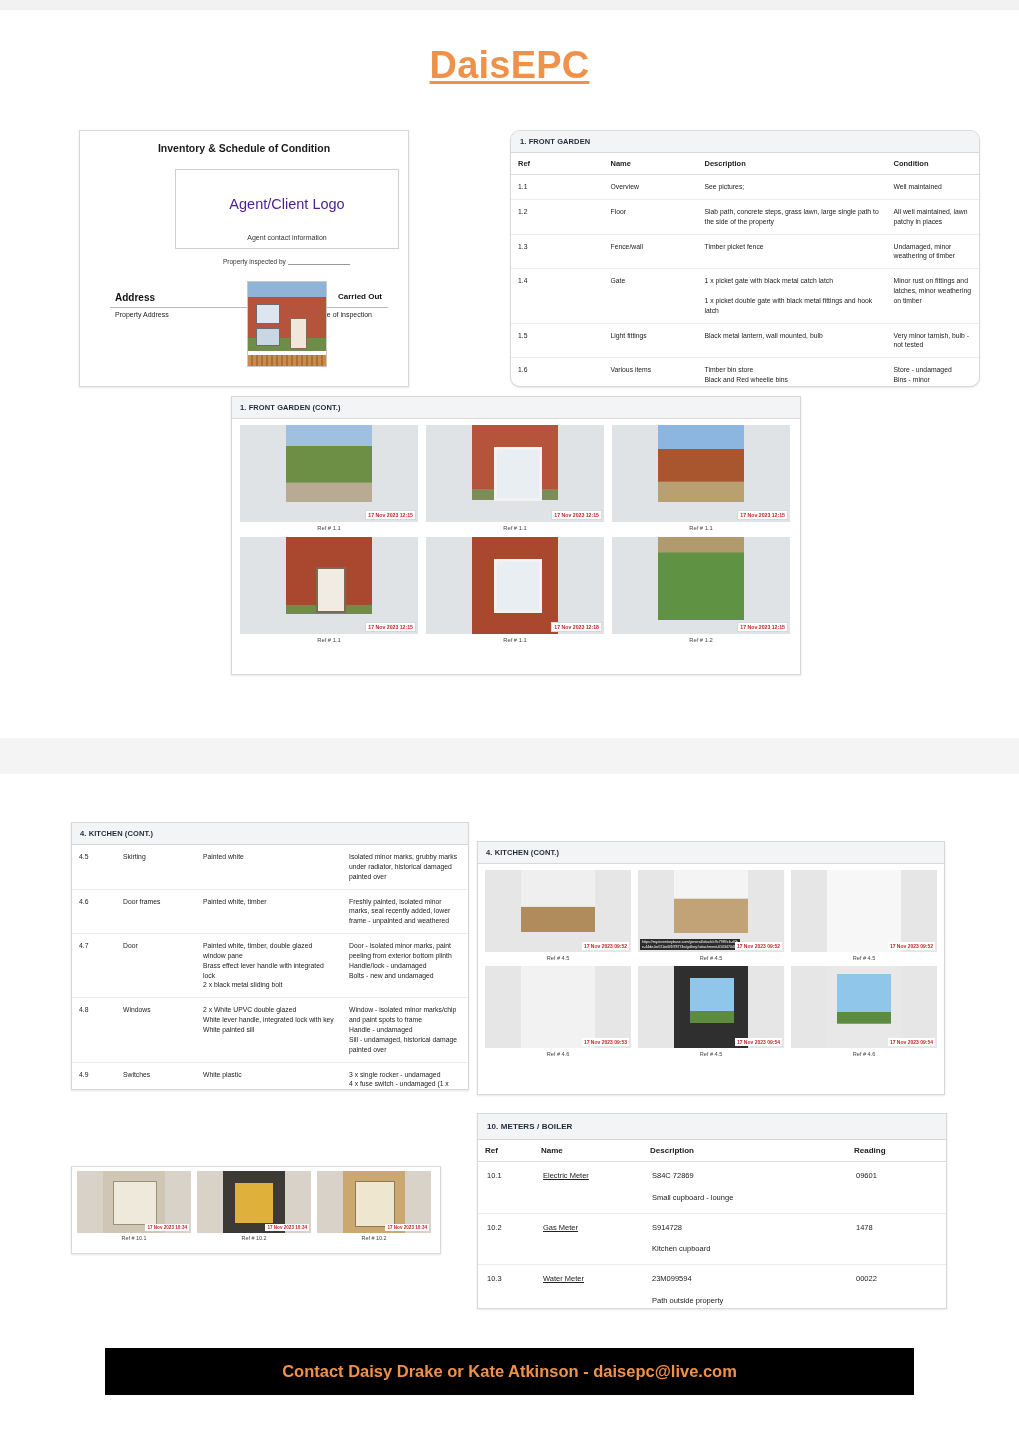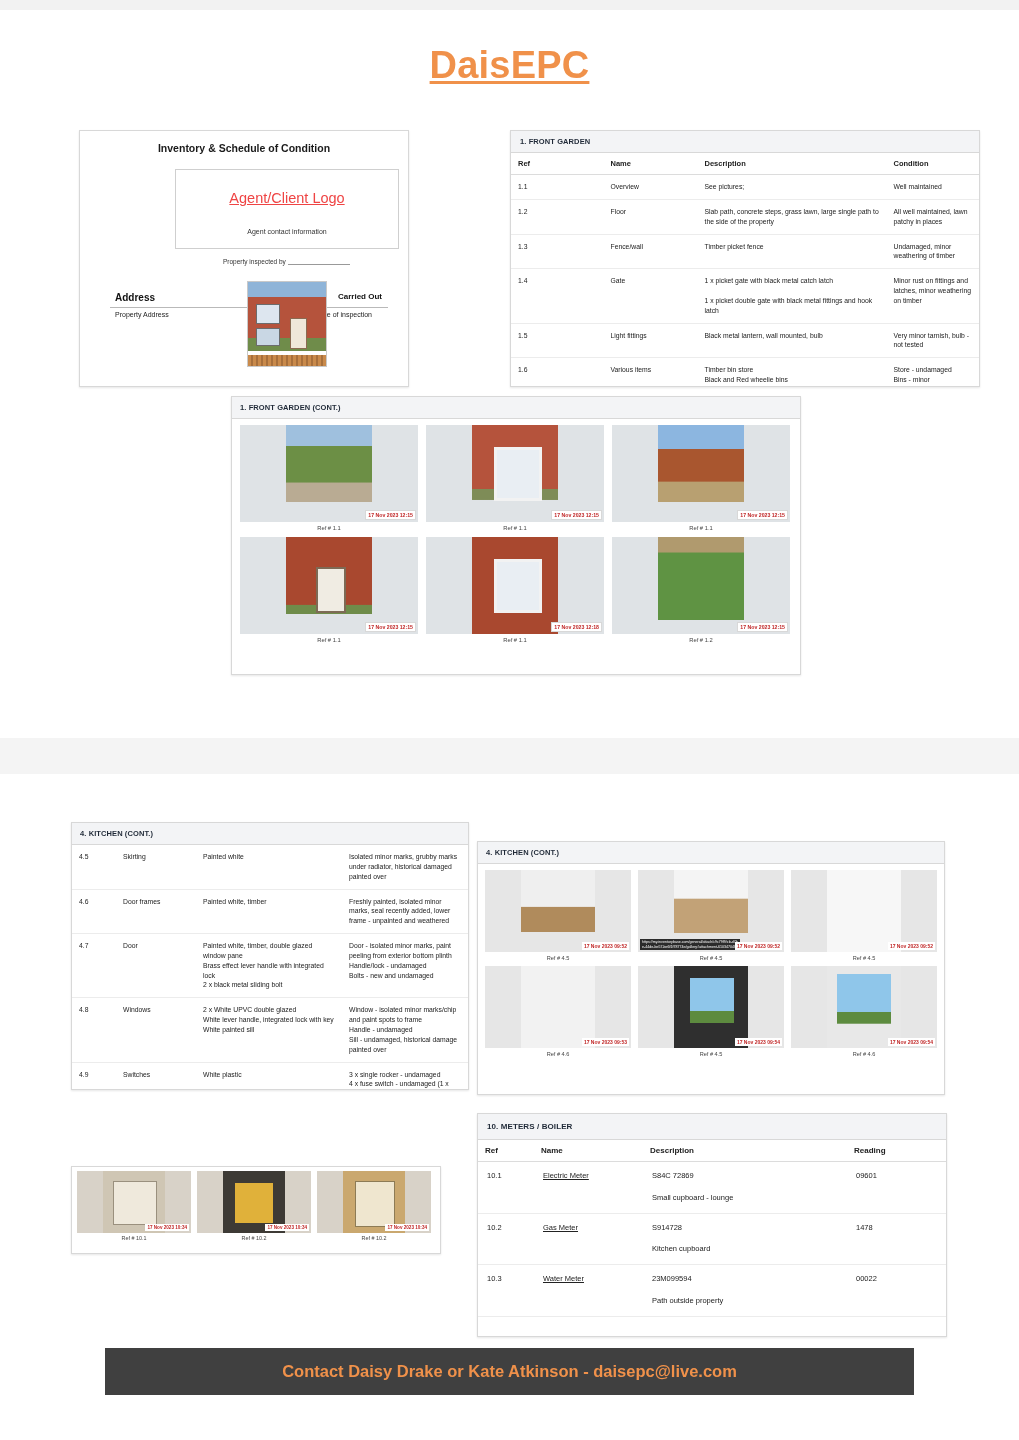--- a/index.html
+++ b/index.html
@@ -71,23 +71,22 @@
   .logo-box {
     position: absolute;
     left: 95px; top: 38px;
     width: 222px; height: 78px;
     border: 1px solid #cfcfcf;
     background: #fff;
   }
   .logo-main {
     text-align: center;
     font-size: 14.5px;
-    color: #ef4444;
-    margin-top: 20px;
-    text-decoration: underline;
+    color: #4c1d95;
+    margin-top: 26px;
   }
   .logo-sub {
     text-align: center;
     font-size: 7px;
     color: #333;
     margin-top: 22px;
   }
   .inspected {
     position: absolute;
     left: 143px; top: 126px;
@@ -186,21 +185,21 @@
     font-size: 6.8px;
     color: #222;
     padding: 7px 7px;
     vertical-align: top;
     border-bottom: 1px solid #ececec;
     line-height: 1.45;
   }
   table.grid td.ref { width: 30px; }
   .ml { white-space: pre-line; }
 
-  #front-garden { left: 510px; top: 130px; width: 470px; height: 257px; }
+  #front-garden { left: 510px; top: 130px; width: 470px; height: 257px; border-radius: 10px; }
   #front-garden .tbl-head { padding-left: 9px; }
   #front-garden table.grid td.c-name { width: 80px; }
   #front-garden table.grid td.c-desc { width: 175px; }
 
   
   #front-garden-cont { left: 231px; top: 396px; width: 570px; height: 279px; }
   .photo-grid {
     display: flex;
     flex-wrap: wrap;
     padding: 6px 8px 4px 8px;
@@ -325,33 +324,33 @@
   .mcaption { text-align: center; font-size: 5.4px; color: #444; padding-top: 2px; }
   .min { position: absolute; left: 50%; transform: translateX(-50%); width: 62px; height: 62px; }
   .ph-elec { background: #cfc6b4; }
   .ph-elec .box { position:absolute; left:10px; top:10px; width:42px; height:42px; background:#efe9dc; border:1px solid #9a907e; }
   .ph-gas { background: #3d3a35; }
   .ph-gas .box { position:absolute; left:12px; top:12px; width:38px; height:40px; background:#e0b13a; }
   .ph-water { background: #caa86f; }
   .ph-water .box { position:absolute; left:12px; top:10px; width:38px; height:44px; background:#efe6cf; border:1px solid #8d7b55; }
 
   
-  #meters { left: 477px; top: 1113px; width: 470px; height: 224px; }
+  #meters { left: 477px; top: 1113px; width: 470px; height: 196px; }
   #meters table.grid td.c-name { width: 95px; text-decoration: underline; }
   #meters table.grid td.c-desc { width: 190px; }
   #meters table.grid th { font-size: 8px; }
   #meters table.grid td { font-size: 7.5px; padding: 9px 9px; }
   #meters .tbl-head { font-size: 8px; padding: 8px 9px; }
 
   
   .footer {
     position: absolute;
     left: 105px; top: 1348px;
     width: 809px; height: 47px;
-    background: #404040;
+    background: #000000;
     color: #f0914a;
     font-size: 16.5px;
     font-weight: bold;
     display: flex;
     align-items: center;
     justify-content: center;
   }
 </style>
 </head>
 <body>

